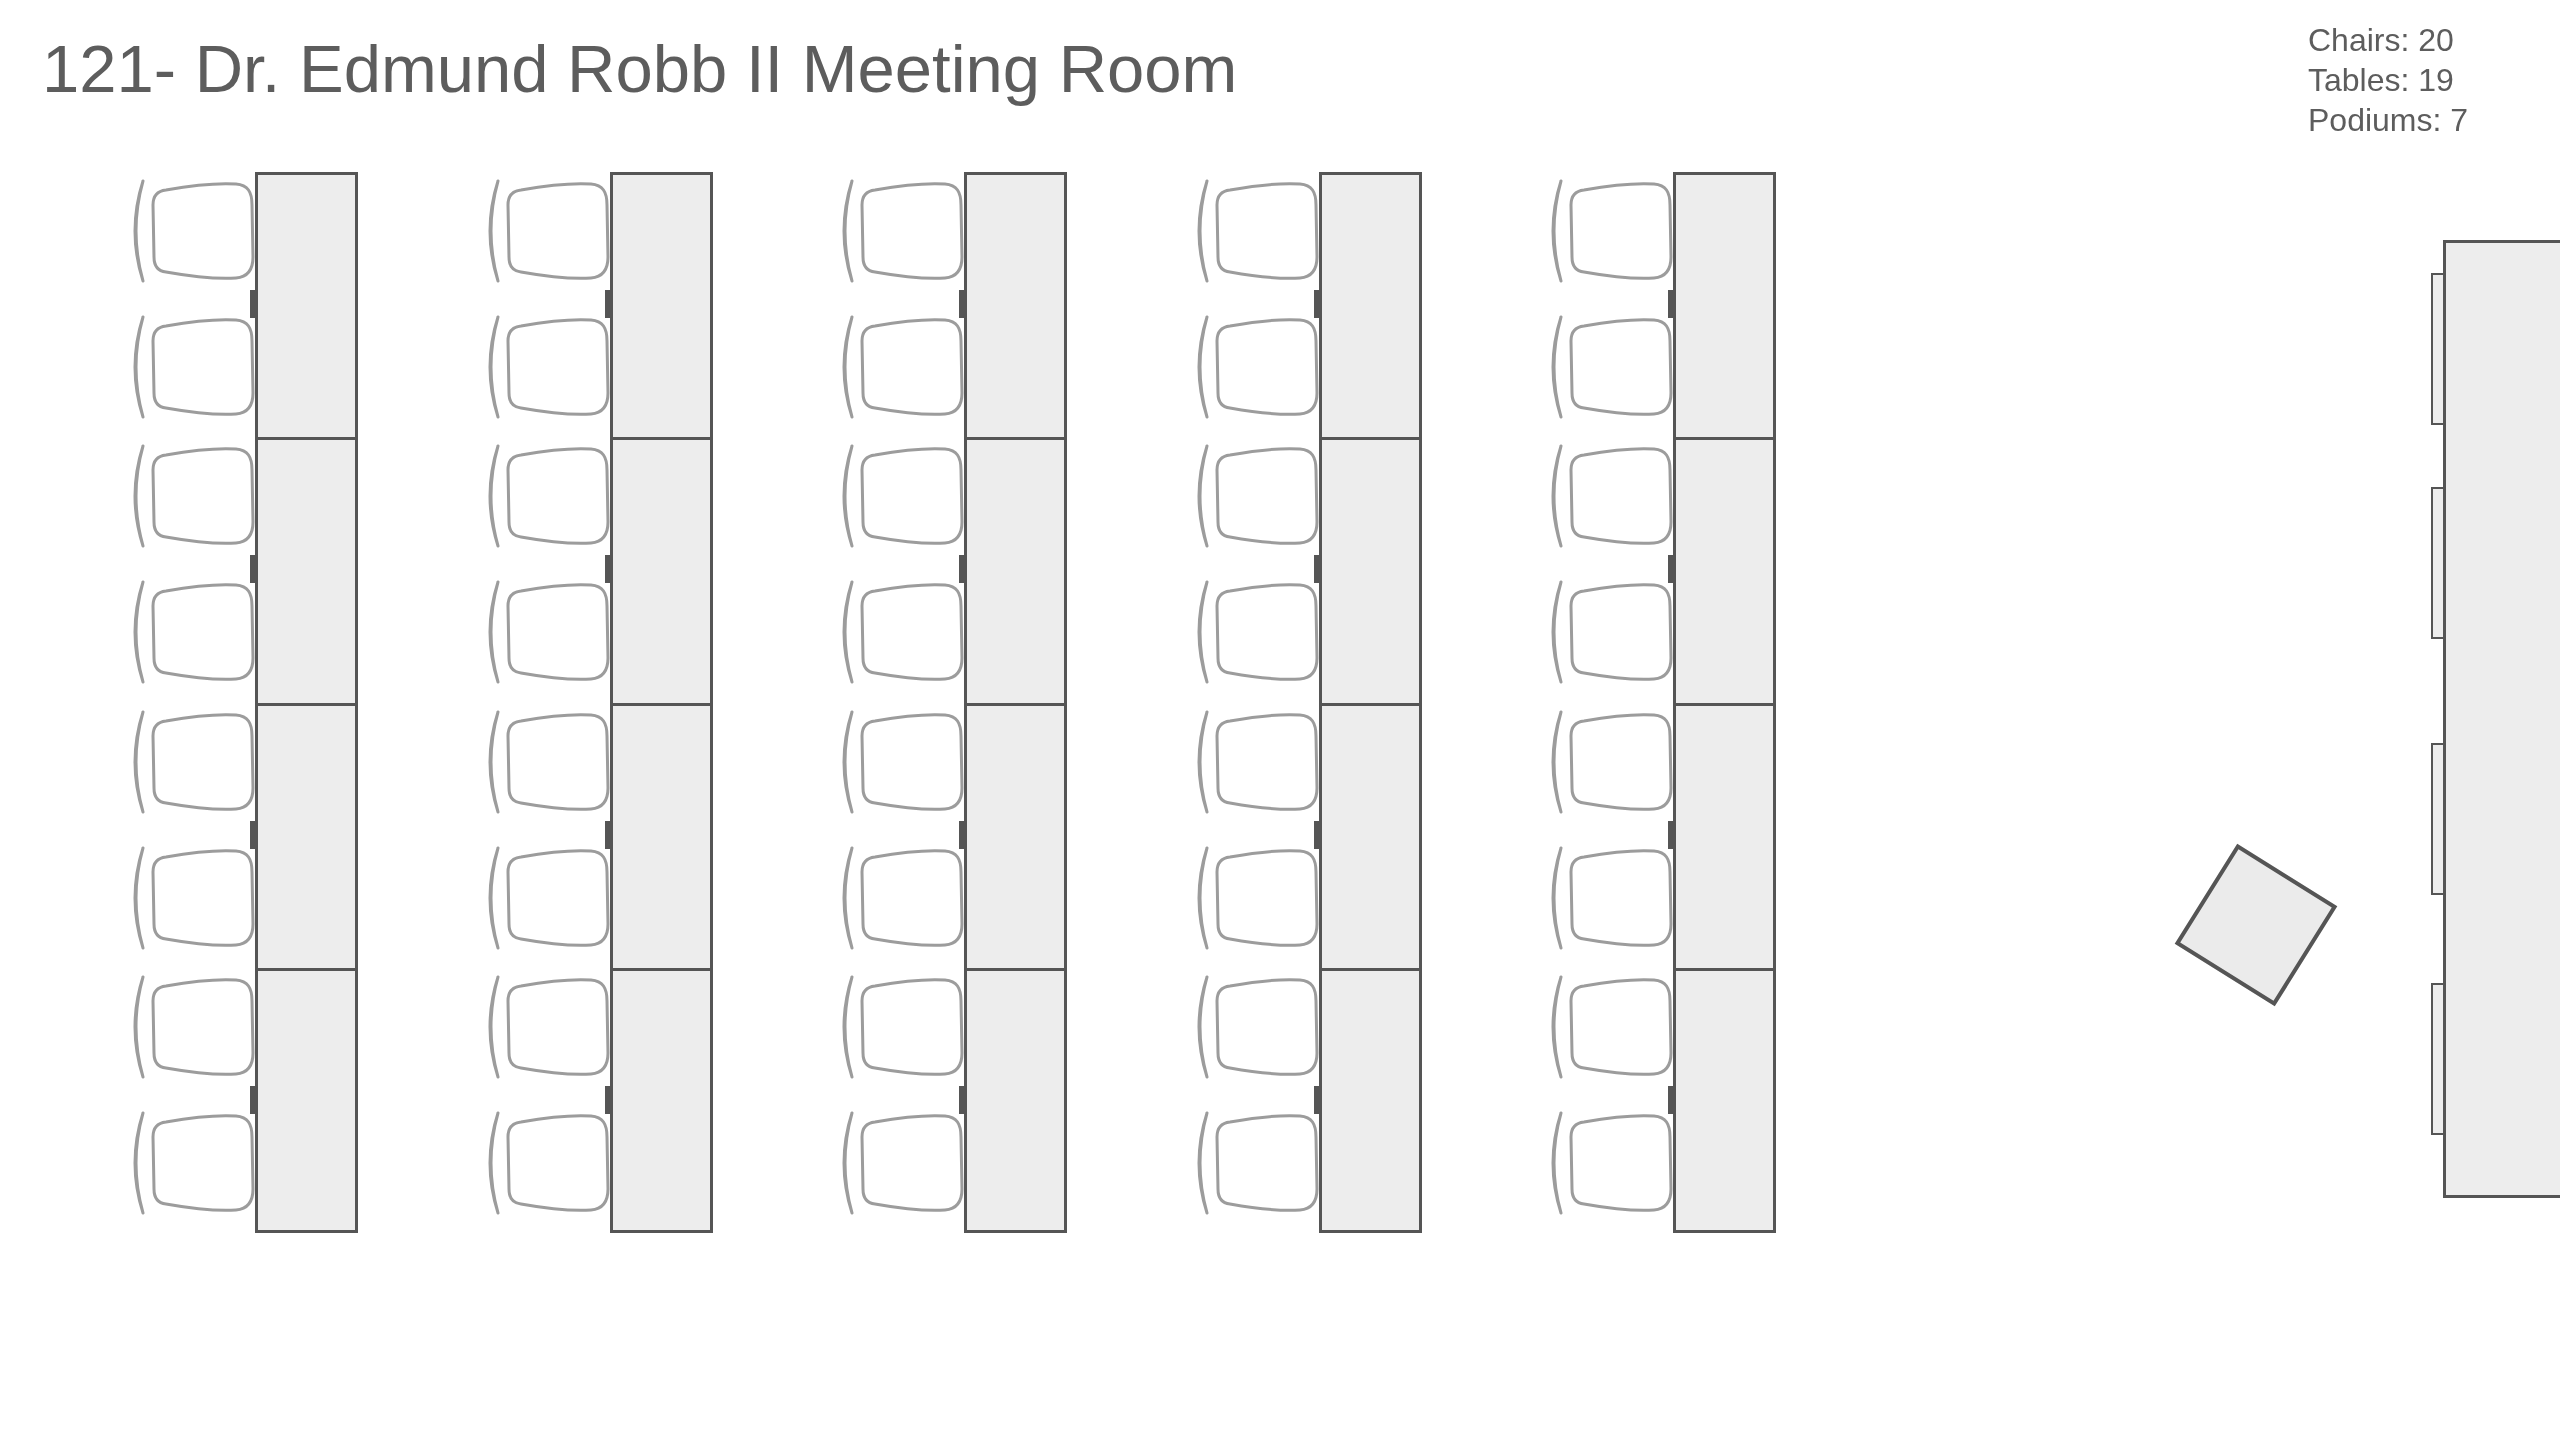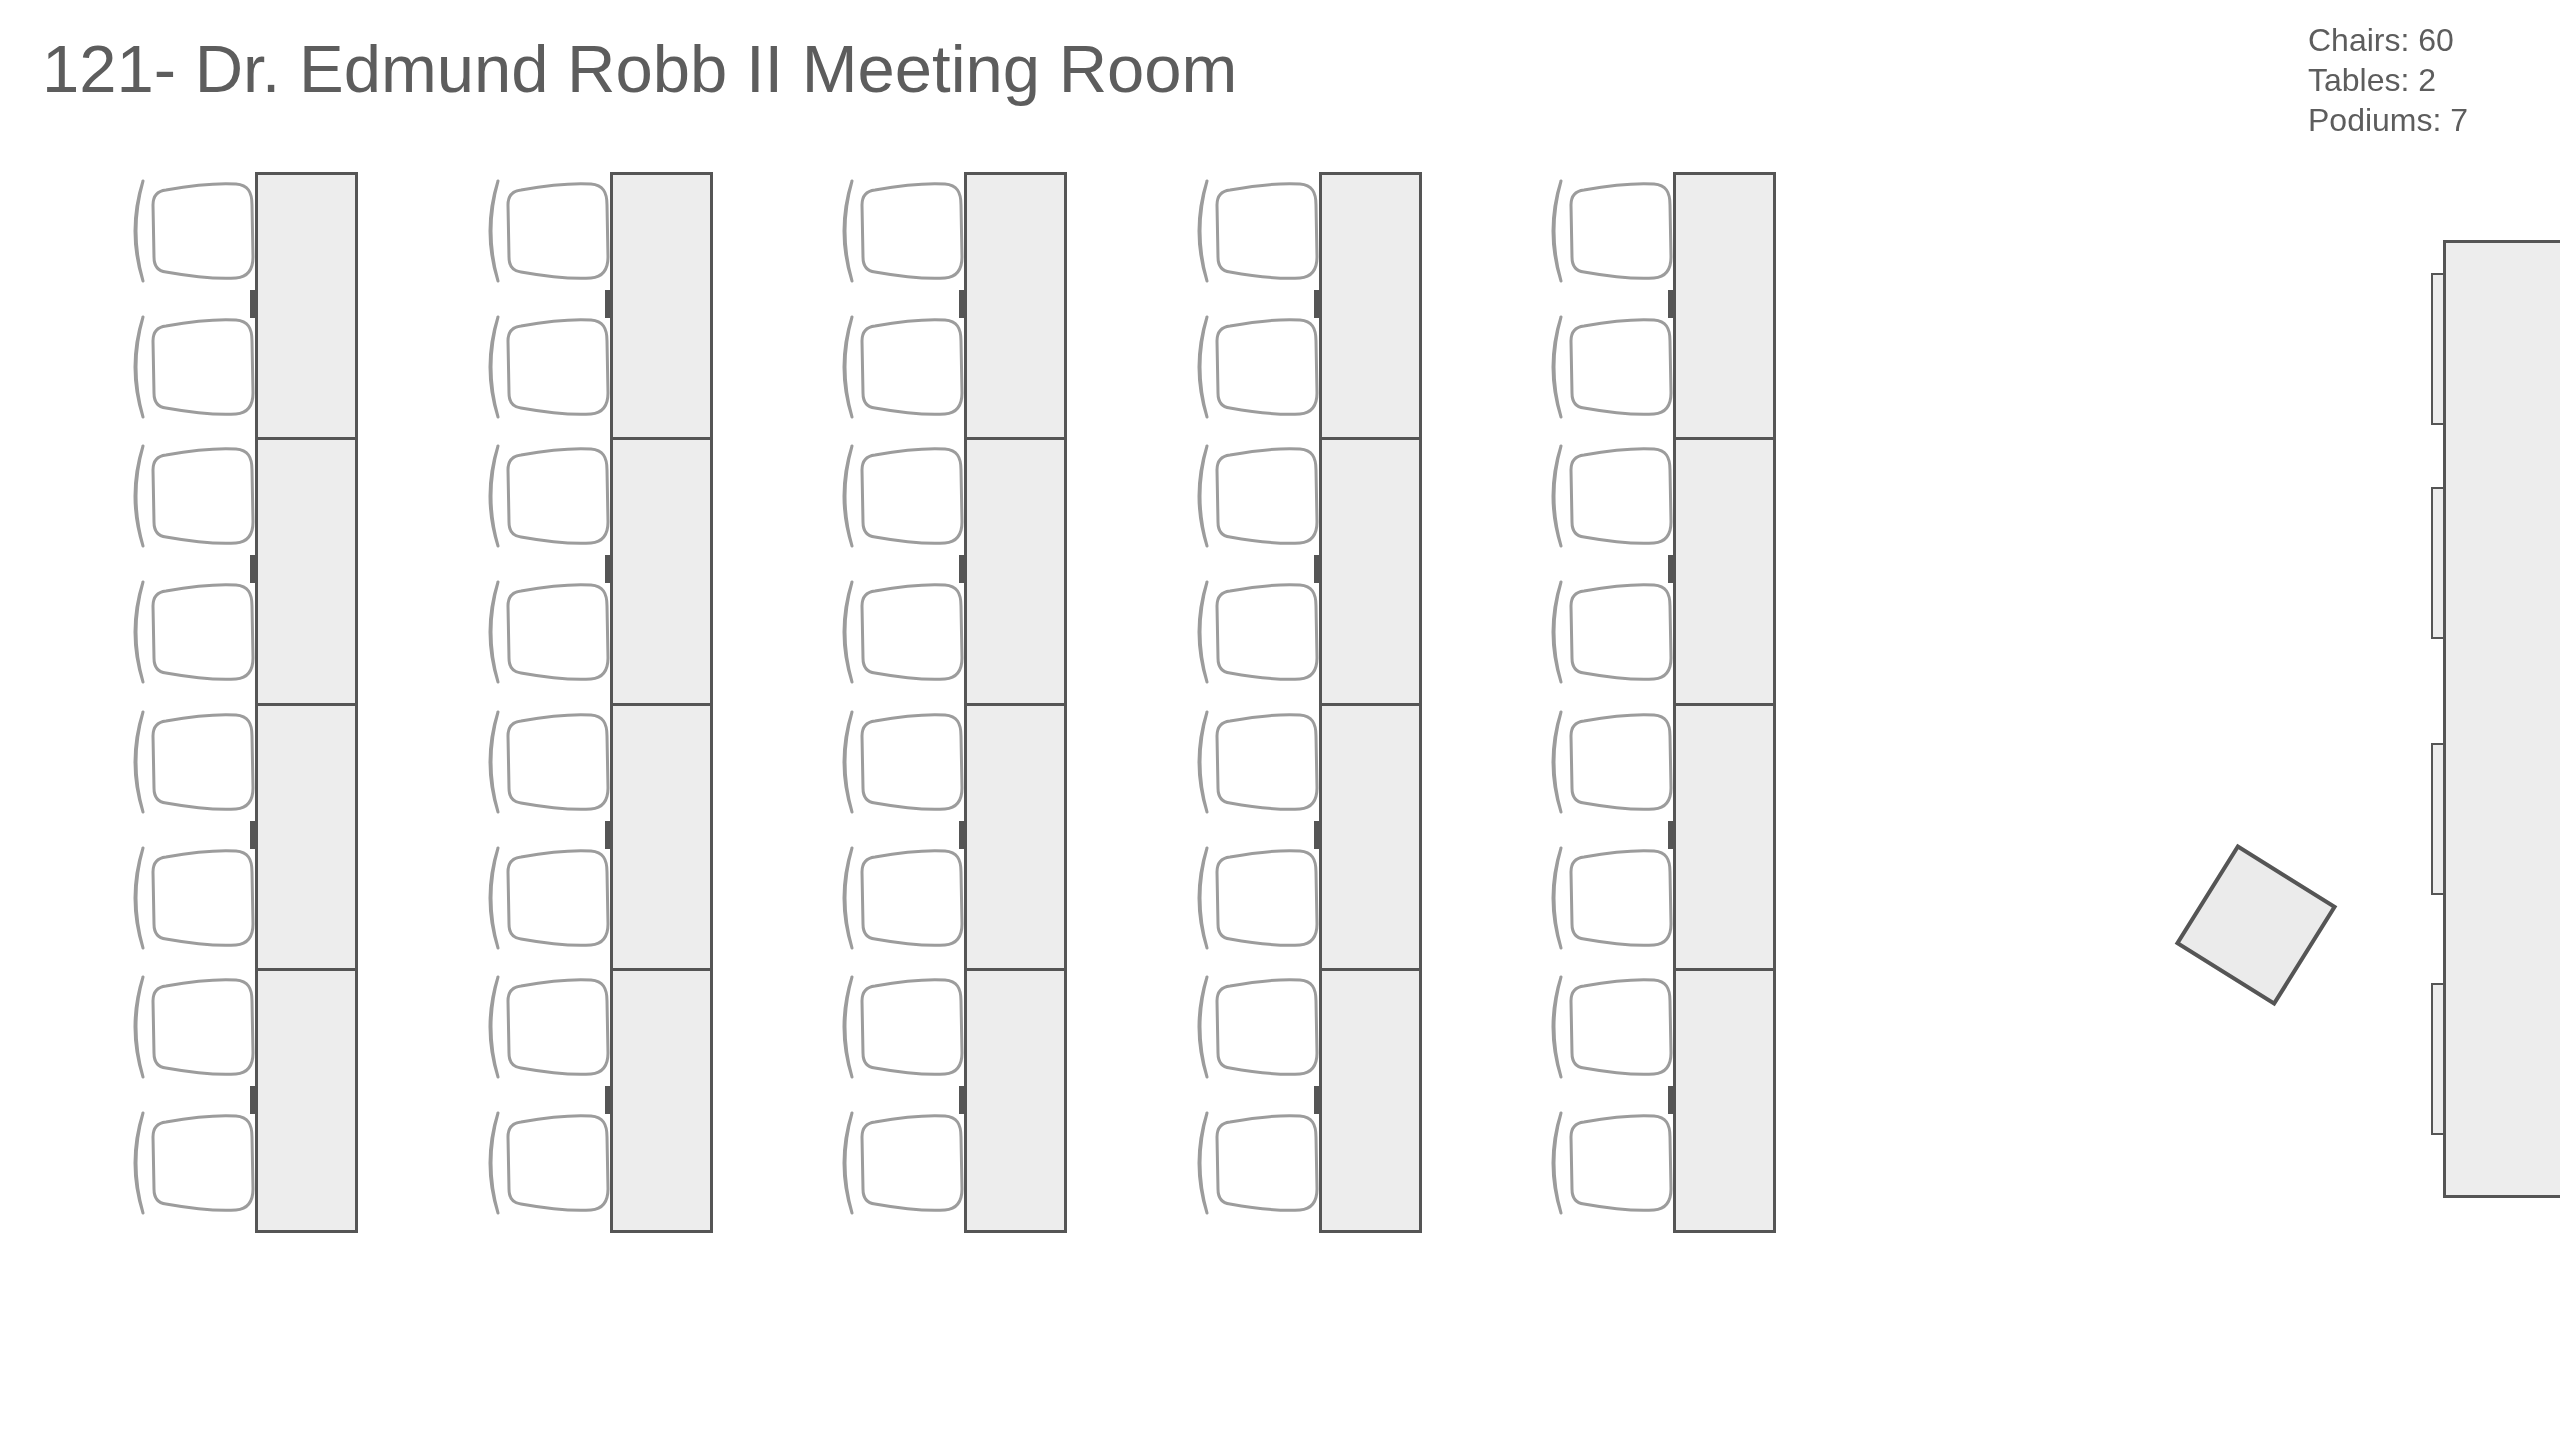--- a/index.html
+++ b/index.html
@@ -68,22 +68,22 @@
     box-sizing: border-box;
   }
 </style>
 </head>
 <body>
 
 <div id="canvas">
   <h1 class="page-title">121- Dr. Edmund Robb II Meeting Room</h1>
 
   <div class="legend">
-    <div>Chairs: 60</div>
-    <div>Tables: 2</div>
+    <div>Chairs: 20</div>
+    <div>Tables: 19</div>
     <div>Podiums: 7</div>
   </div>
 
   <div id="seating-area">
       <div class="table-rect" style="left: 255px; top: 172px; width: 103px; height: 1061px;">
         <div class="table-divider" style="top: 262.25px;"></div>
         <div class="table-divider" style="top: 527.5px;"></div>
         <div class="table-divider" style="top: 792.75px;"></div>
       </div>
       <div class="table-seam" style="left: 250px; top: 290px; width: 8px; height: 28px;"></div>

